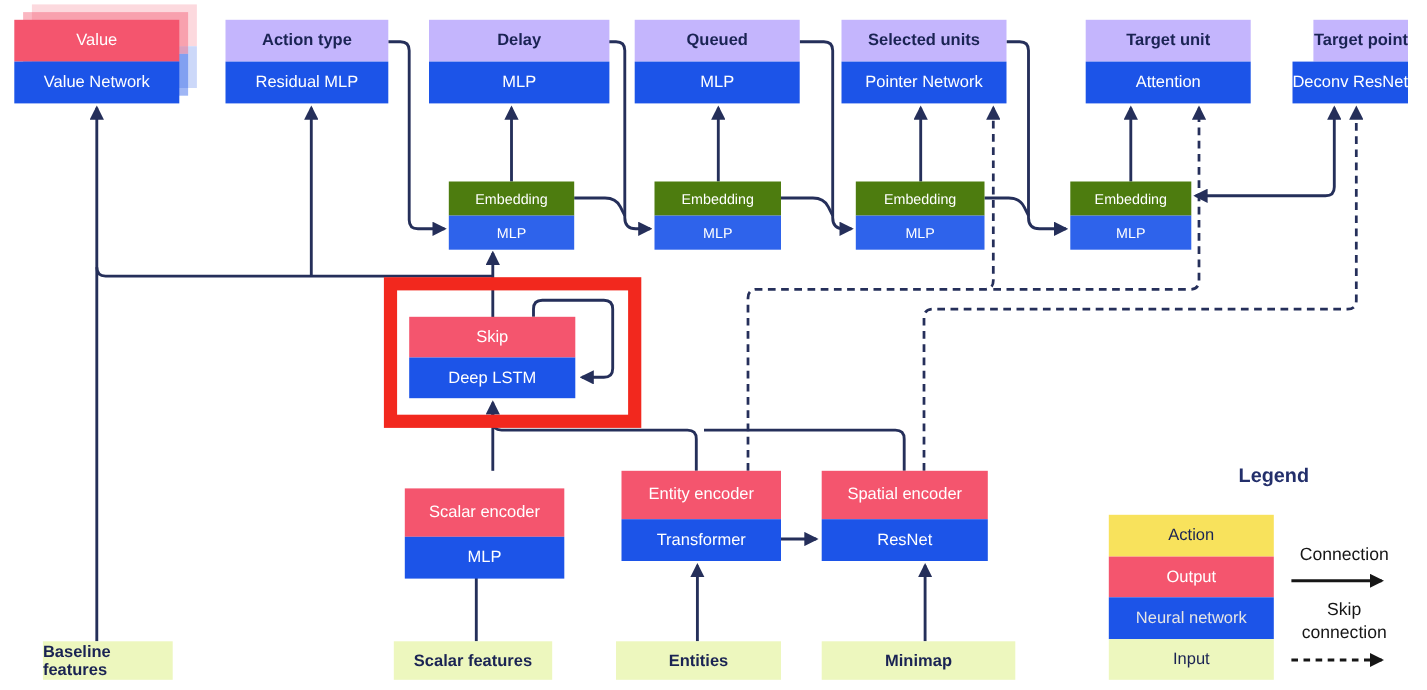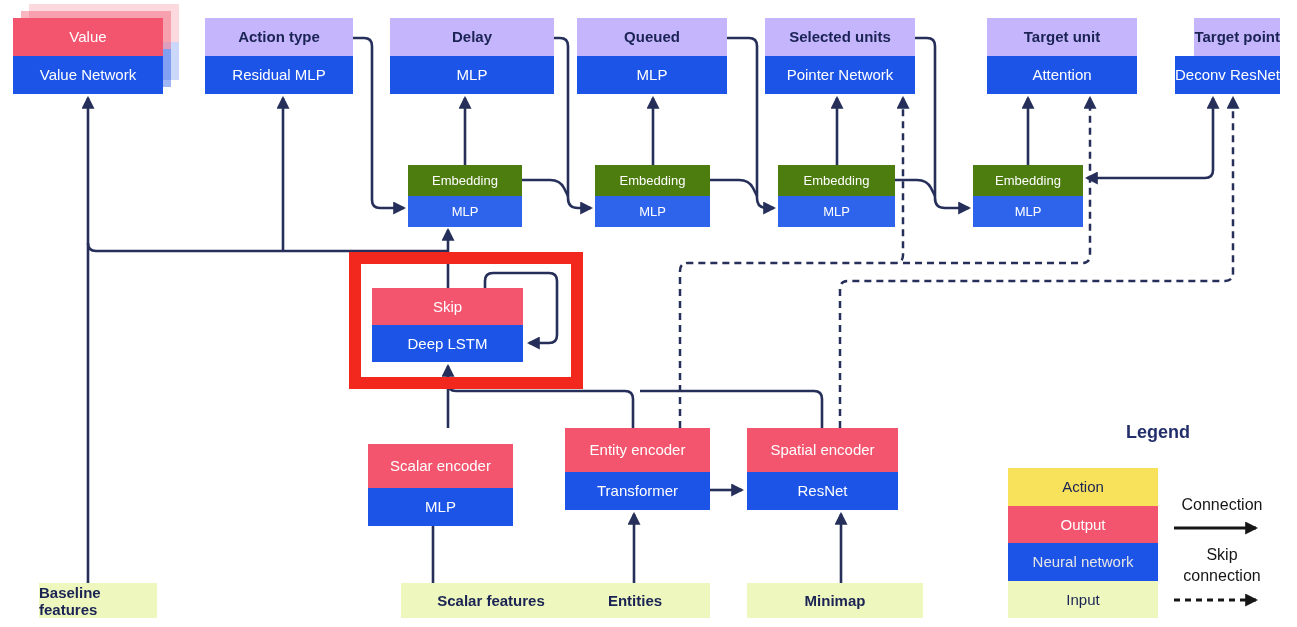--- a/index.html
+++ b/index.html
@@ -193,21 +193,21 @@
   <div class="node enc" style="left:565px;top:428px;width:145px;">
     <div class="half out">Entity encoder</div>
     <div class="half net">Transformer</div>
   </div>
   <div class="node enc" style="left:747px;top:428px;width:151px;">
     <div class="half out">Spatial encoder</div>
     <div class="half net">ResNet</div>
   </div>
 
   <div class="input" style="left:13px;top:583px;width:118px;margin-left:26px;">Baseline features</div>
-  <div class="input" style="left:358px;top:583px;width:180px;margin-left:43px;">Scalar features</div>
+  <div class="input" style="left:358px;top:583px;width:144px;">Scalar features</div>
   <div class="input" style="left:560px;top:583px;width:150px;">Entities</div>
   <div class="input" style="left:747px;top:583px;width:176px;">Minimap</div>
 
   <div class="lgtitle">Legend</div>
   <div id="lgbox">
     <div class="lrow lr-action">Action</div>
     <div class="lrow lr-output">Output</div>
     <div class="lrow lr-network">Neural network</div>
     <div class="lrow lr-input">Input</div>
   </div>

